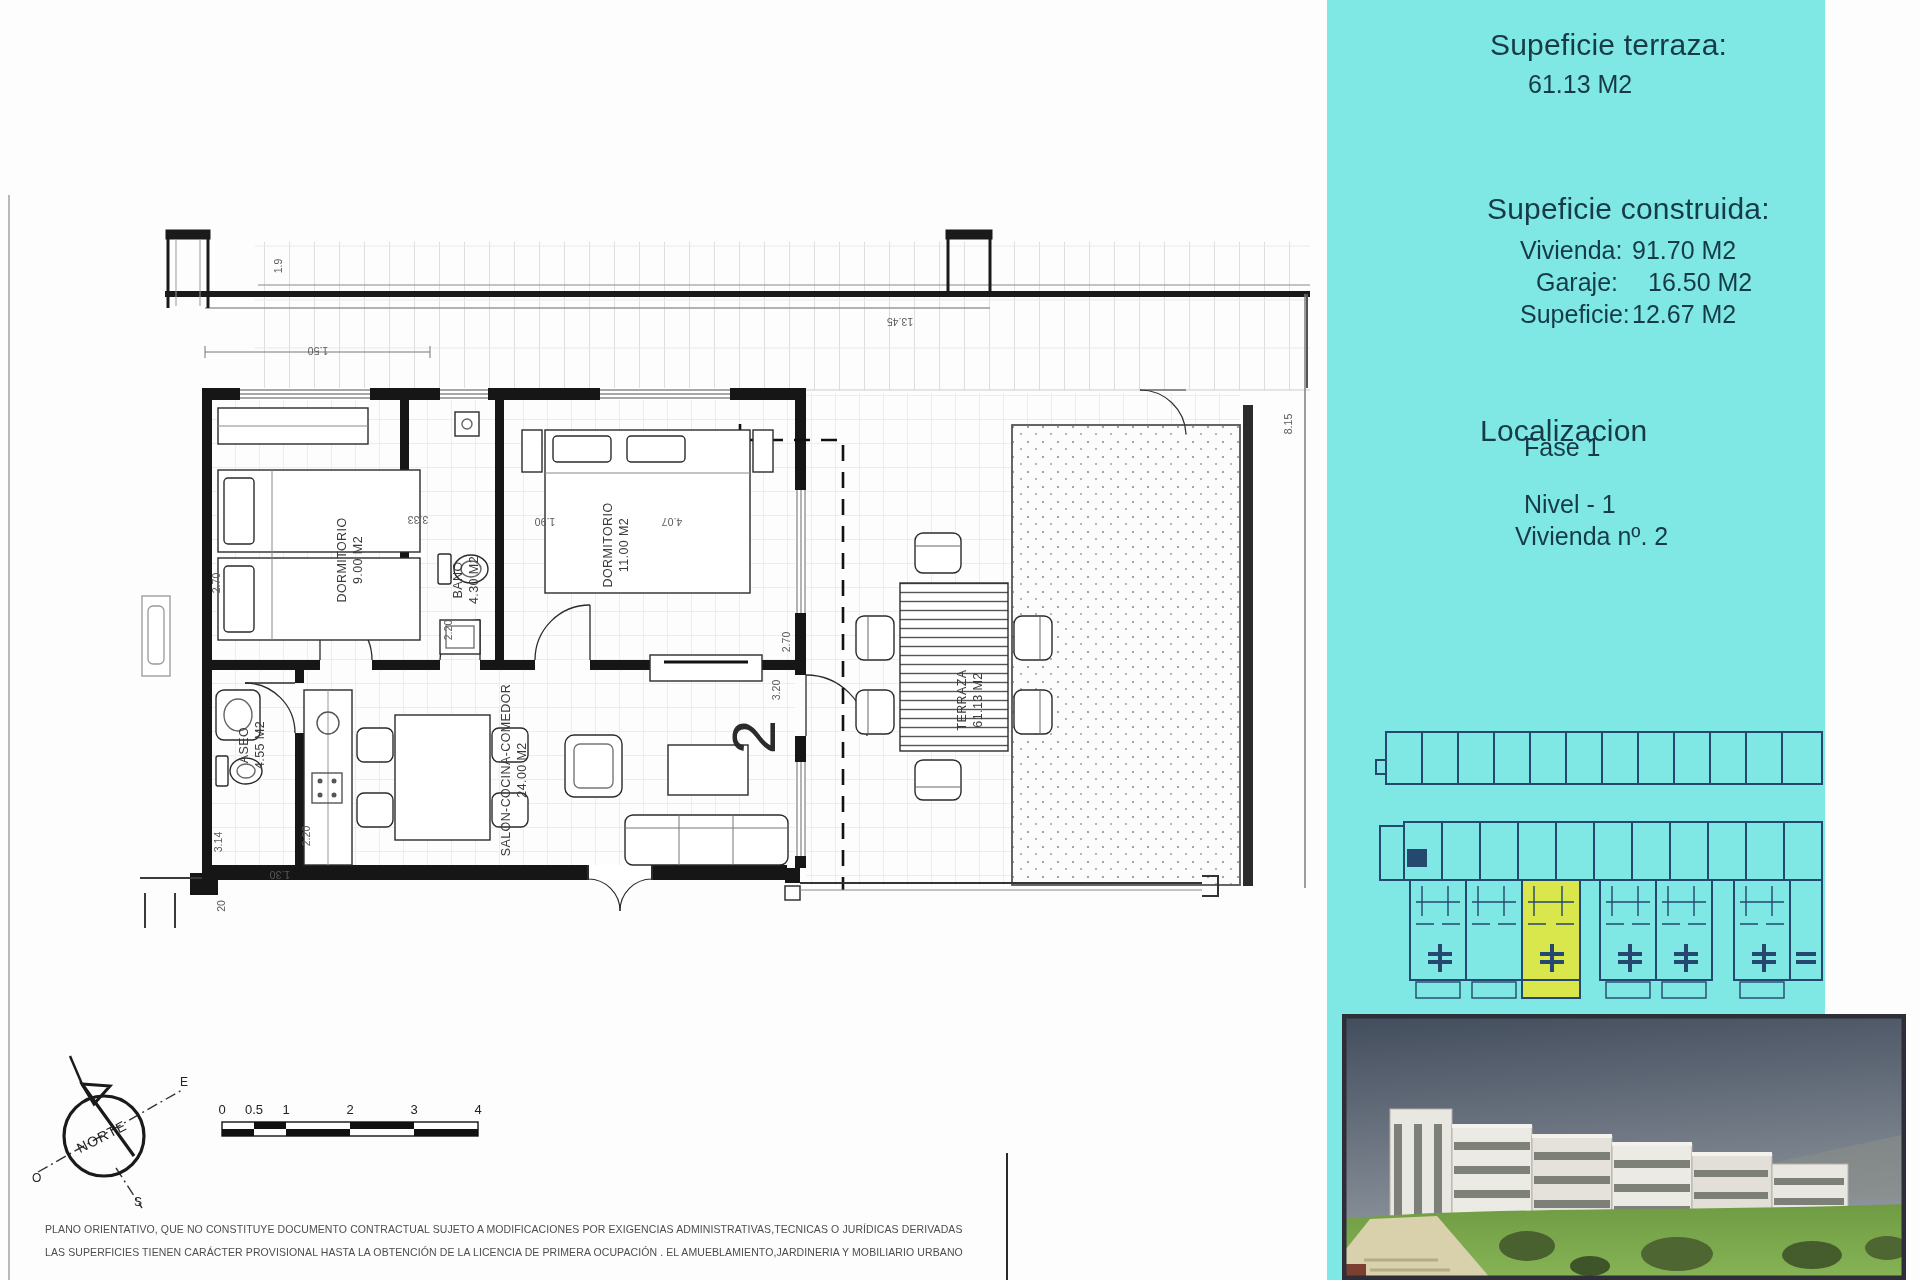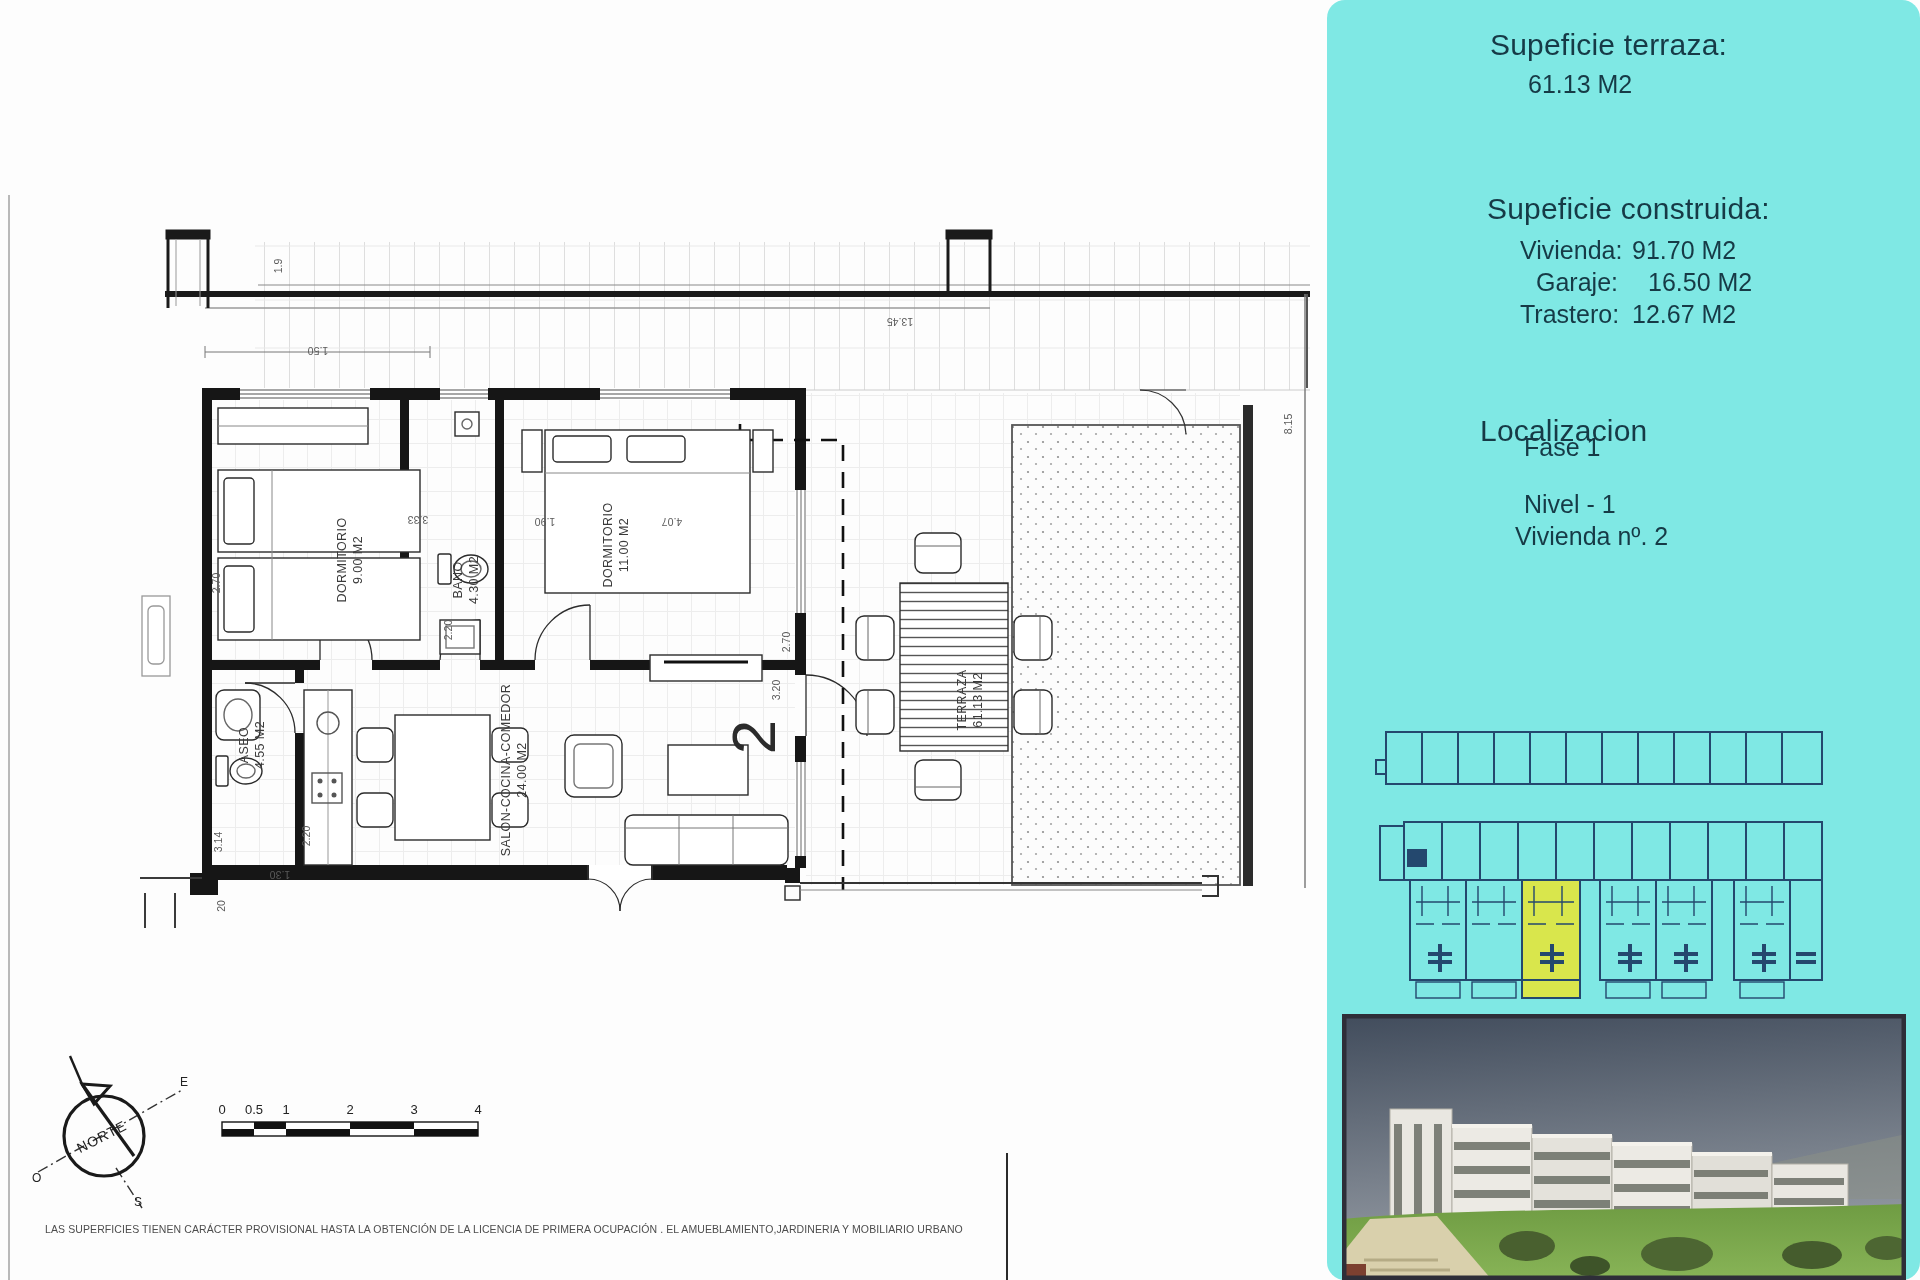--- a/index.html
+++ b/index.html
@@ -7,21 +7,21 @@
          font-family:"Liberation Sans", sans-serif;}
   .abs{position:absolute;}
   
   #left-edge{left:8px;top:195px;width:2px;height:1085px;background:#b9b9b9;}
   
   #divider{left:1006px;top:1153px;width:2px;height:127px;background:#2a2a2a;}
   
   #disclaimer{left:45px;top:1218px;width:960px;color:#4d4d4d;font-size:10.5px;
               letter-spacing:0.1px;line-height:23px;}
   
-  #sidebar{left:1327px;top:0;width:593px;height:1280px;background:#7fe8e4;border-radius:18px;}
+  #sidebar{left:1327px;top:0;width:498px;height:1280px;background:#7fe8e4;}
   .sb-title{position:absolute;color:#163a46;font-size:30px;letter-spacing:0.2px;}
   .sb-value{position:absolute;color:#163a46;font-size:25px;}
   .sb-row{position:absolute;color:#163a46;font-size:25px;display:flex;align-items:flex-end;}
   .sb-row .lbl{display:inline-block;width:112px;}
   svg text{font-family:"Liberation Sans", sans-serif;}
   .roomlabel{fill:#3a3a3a;font-size:12.5px;letter-spacing:0.4px;}
   .dim{fill:#5a5a5a;font-size:10.5px;}
 </style>
 </head>
 <body>
@@ -327,41 +327,42 @@
       <rect x="44" y="24" width="32" height="7"></rect>
       <rect x="140" y="24" width="64" height="7"></rect>
       <rect x="12" y="31" width="32" height="7"></rect>
       <rect x="76" y="31" width="64" height="7"></rect>
       <rect x="204" y="31" width="64" height="7"></rect>
     </g>
     <rect x="12" y="24" width="256" height="14" fill="none" stroke="#111" stroke-width="1.4"></rect>
   </svg>
 
   <div class="abs" id="disclaimer">
+    <div>PLANO ORIENTATIVO, QUE NO CONSTITUYE DOCUMENTO CONTRACTUAL SUJETO A MODIFICACIONES POR EXIGENCIAS ADMINISTRATIVAS,TECNICAS O JURÍDICAS DERIVADAS</div>
     <div>LAS SUPERFICIES TIENEN CARÁCTER PROVISIONAL HASTA LA OBTENCIÓN DE LA LICENCIA DE PRIMERA OCUPACIÓN . EL AMUEBLAMIENTO,JARDINERIA Y MOBILIARIO URBANO</div>
   </div>
 
   <div class="abs" id="divider"></div>
 
   <div class="abs" id="sidebar">
 
     <div class="sb-title" style="left:163px;top:28px">Supeficie terraza:</div>
     <div class="sb-value" style="left:201px;top:70px">61.13 M2</div>
 
     <div class="sb-title" style="left:160px;top:192px">Supeficie construida:</div>
     <div class="sb-row" style="left:193px;top:236px">
       <span class="lbl">Vivienda:</span>
       <span>91.70 M2</span>
     </div>
     <div class="sb-row" style="left:209px;top:268px">
       <span class="lbl">Garaje:</span>
       <span>16.50 M2</span>
     </div>
     <div class="sb-row" style="left:193px;top:300px">
-      <span class="lbl">Trastero:</span>
+      <span class="lbl">Supeficie:</span>
       <span>12.67 M2</span>
     </div>
 
     <div class="sb-title" style="left:153px;top:414px">Localizacion</div>
     <div class="sb-value" style="left:197px;top:433px">Fase 1</div>
     <div class="sb-value" style="left:197px;top:490px">Nivel - 1</div>
     <div class="sb-value" style="left:188px;top:522px">Vivienda nº. 2</div>
 
     <svg class="abs" style="left:25px;top:726px" width="478" height="280" viewBox="0 0 478 280">
       <g fill="none" stroke="#24486e" stroke-width="2">

